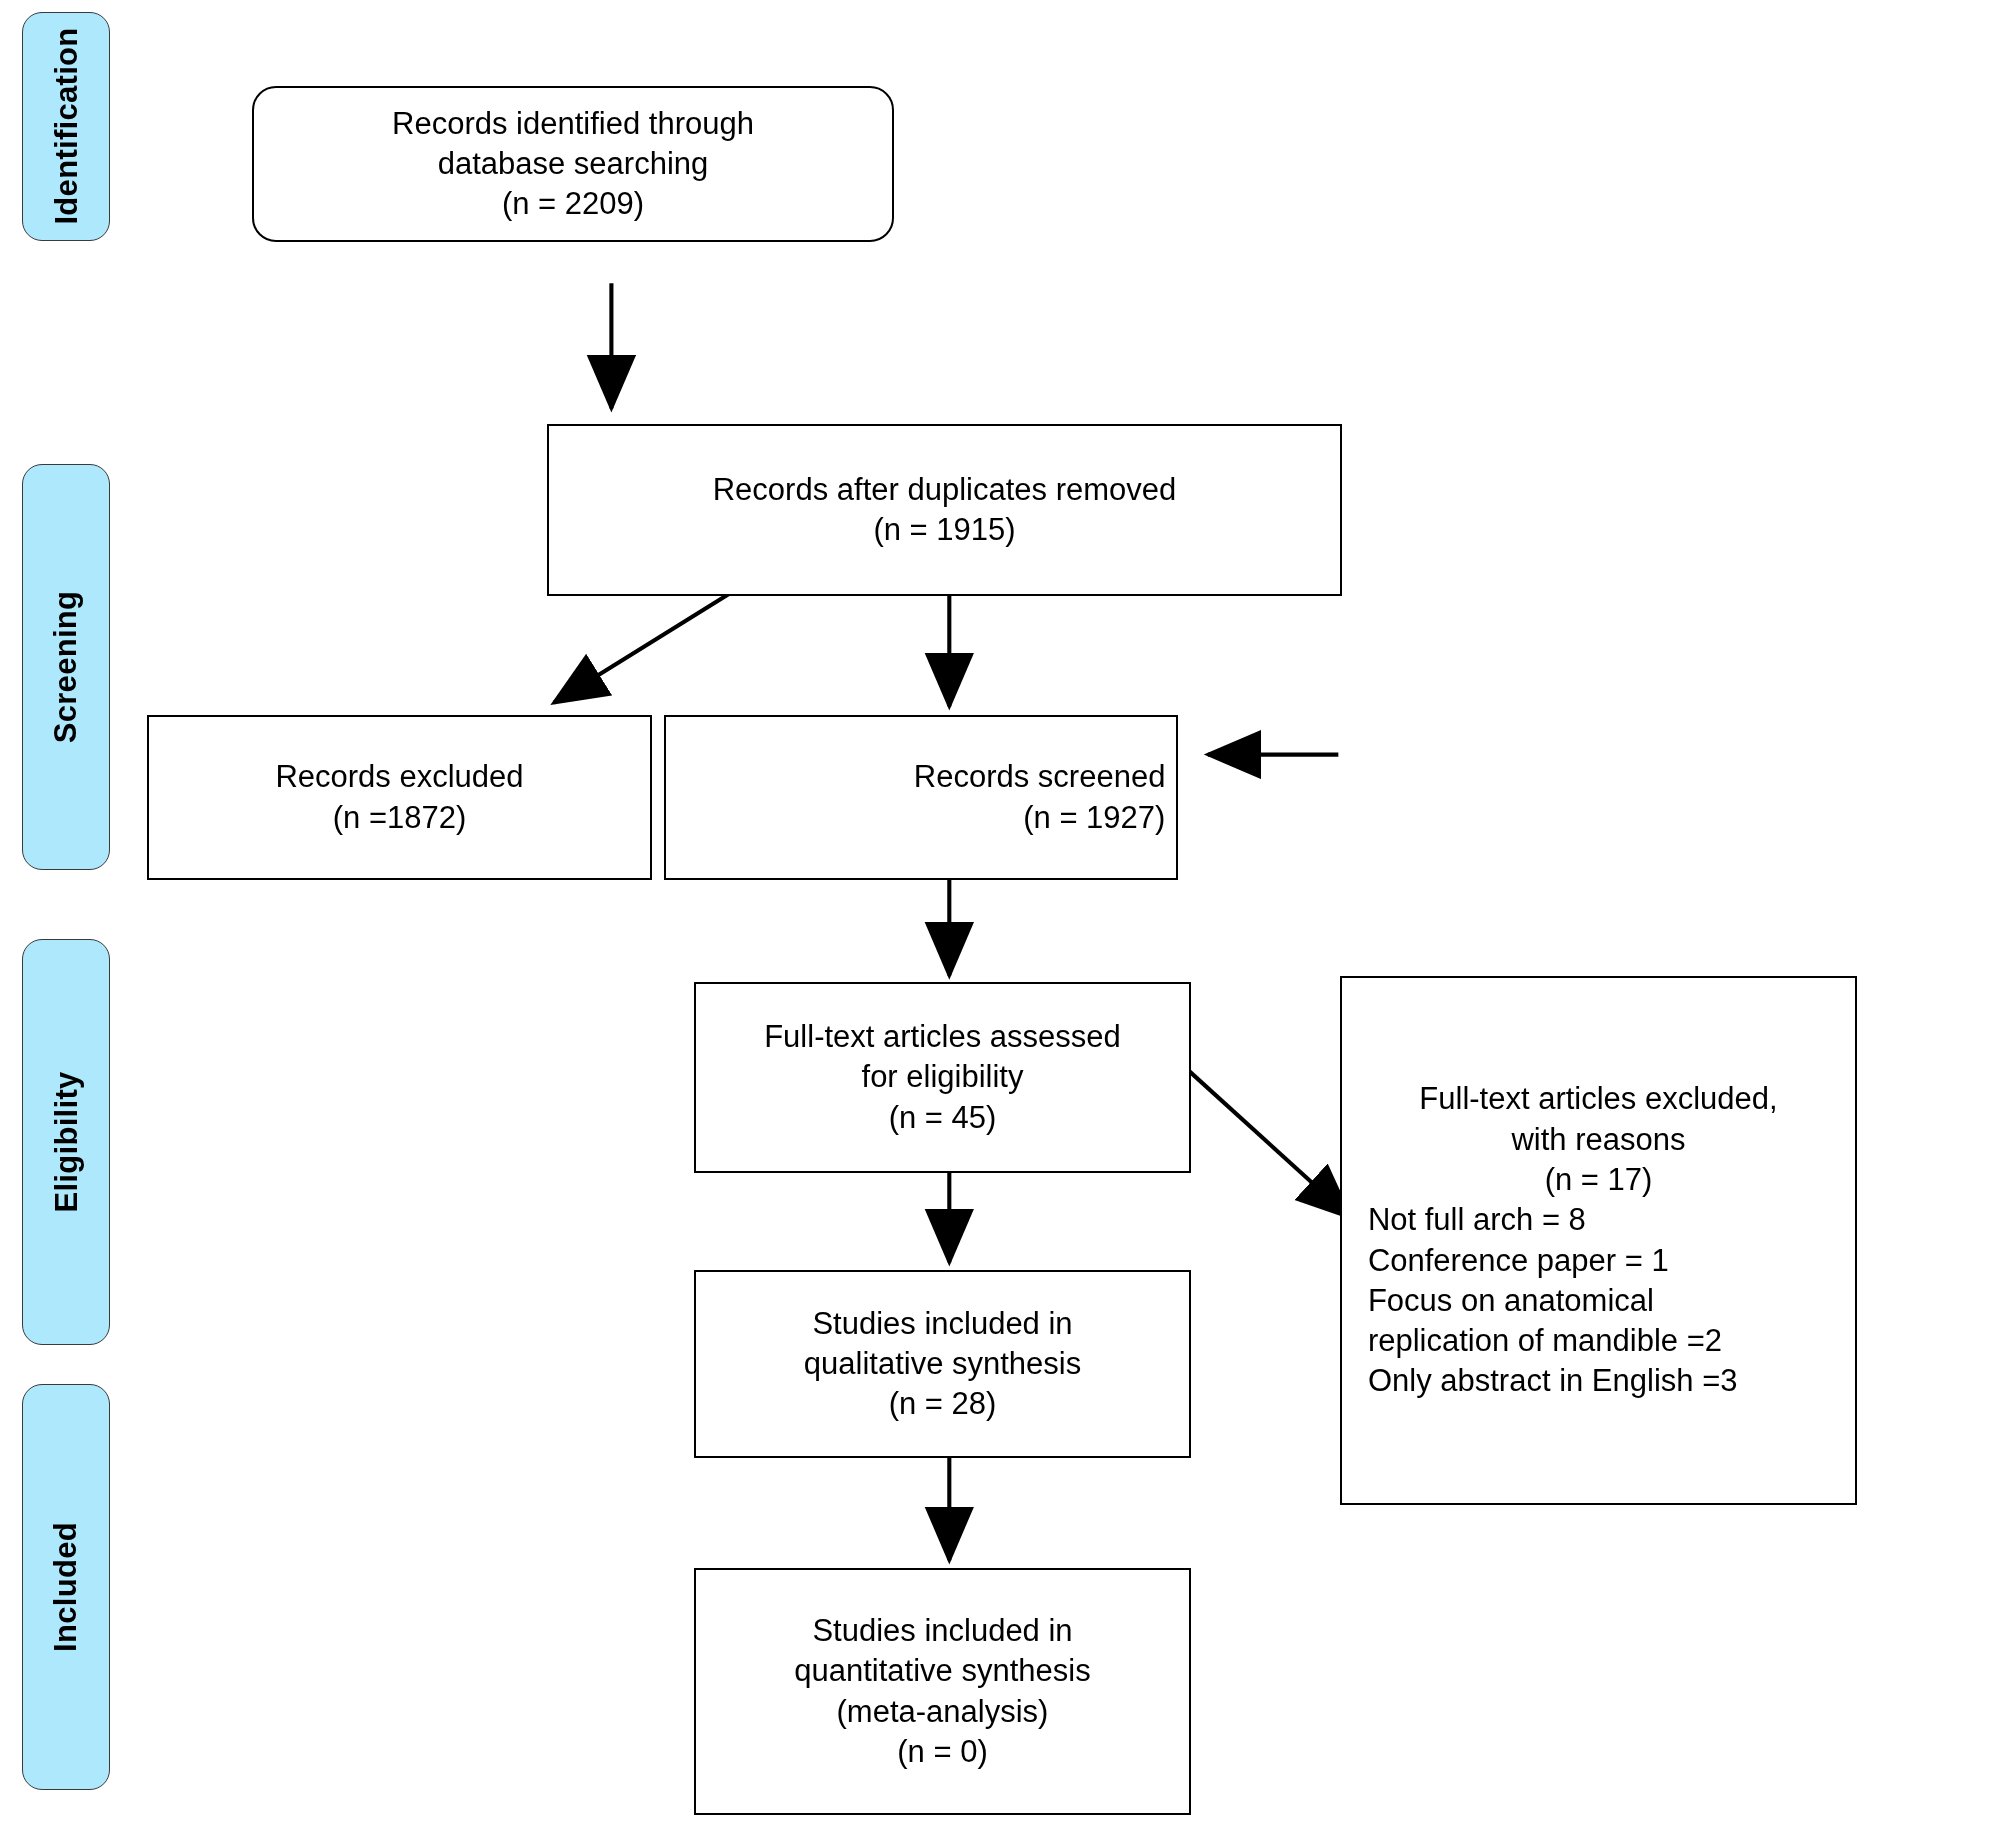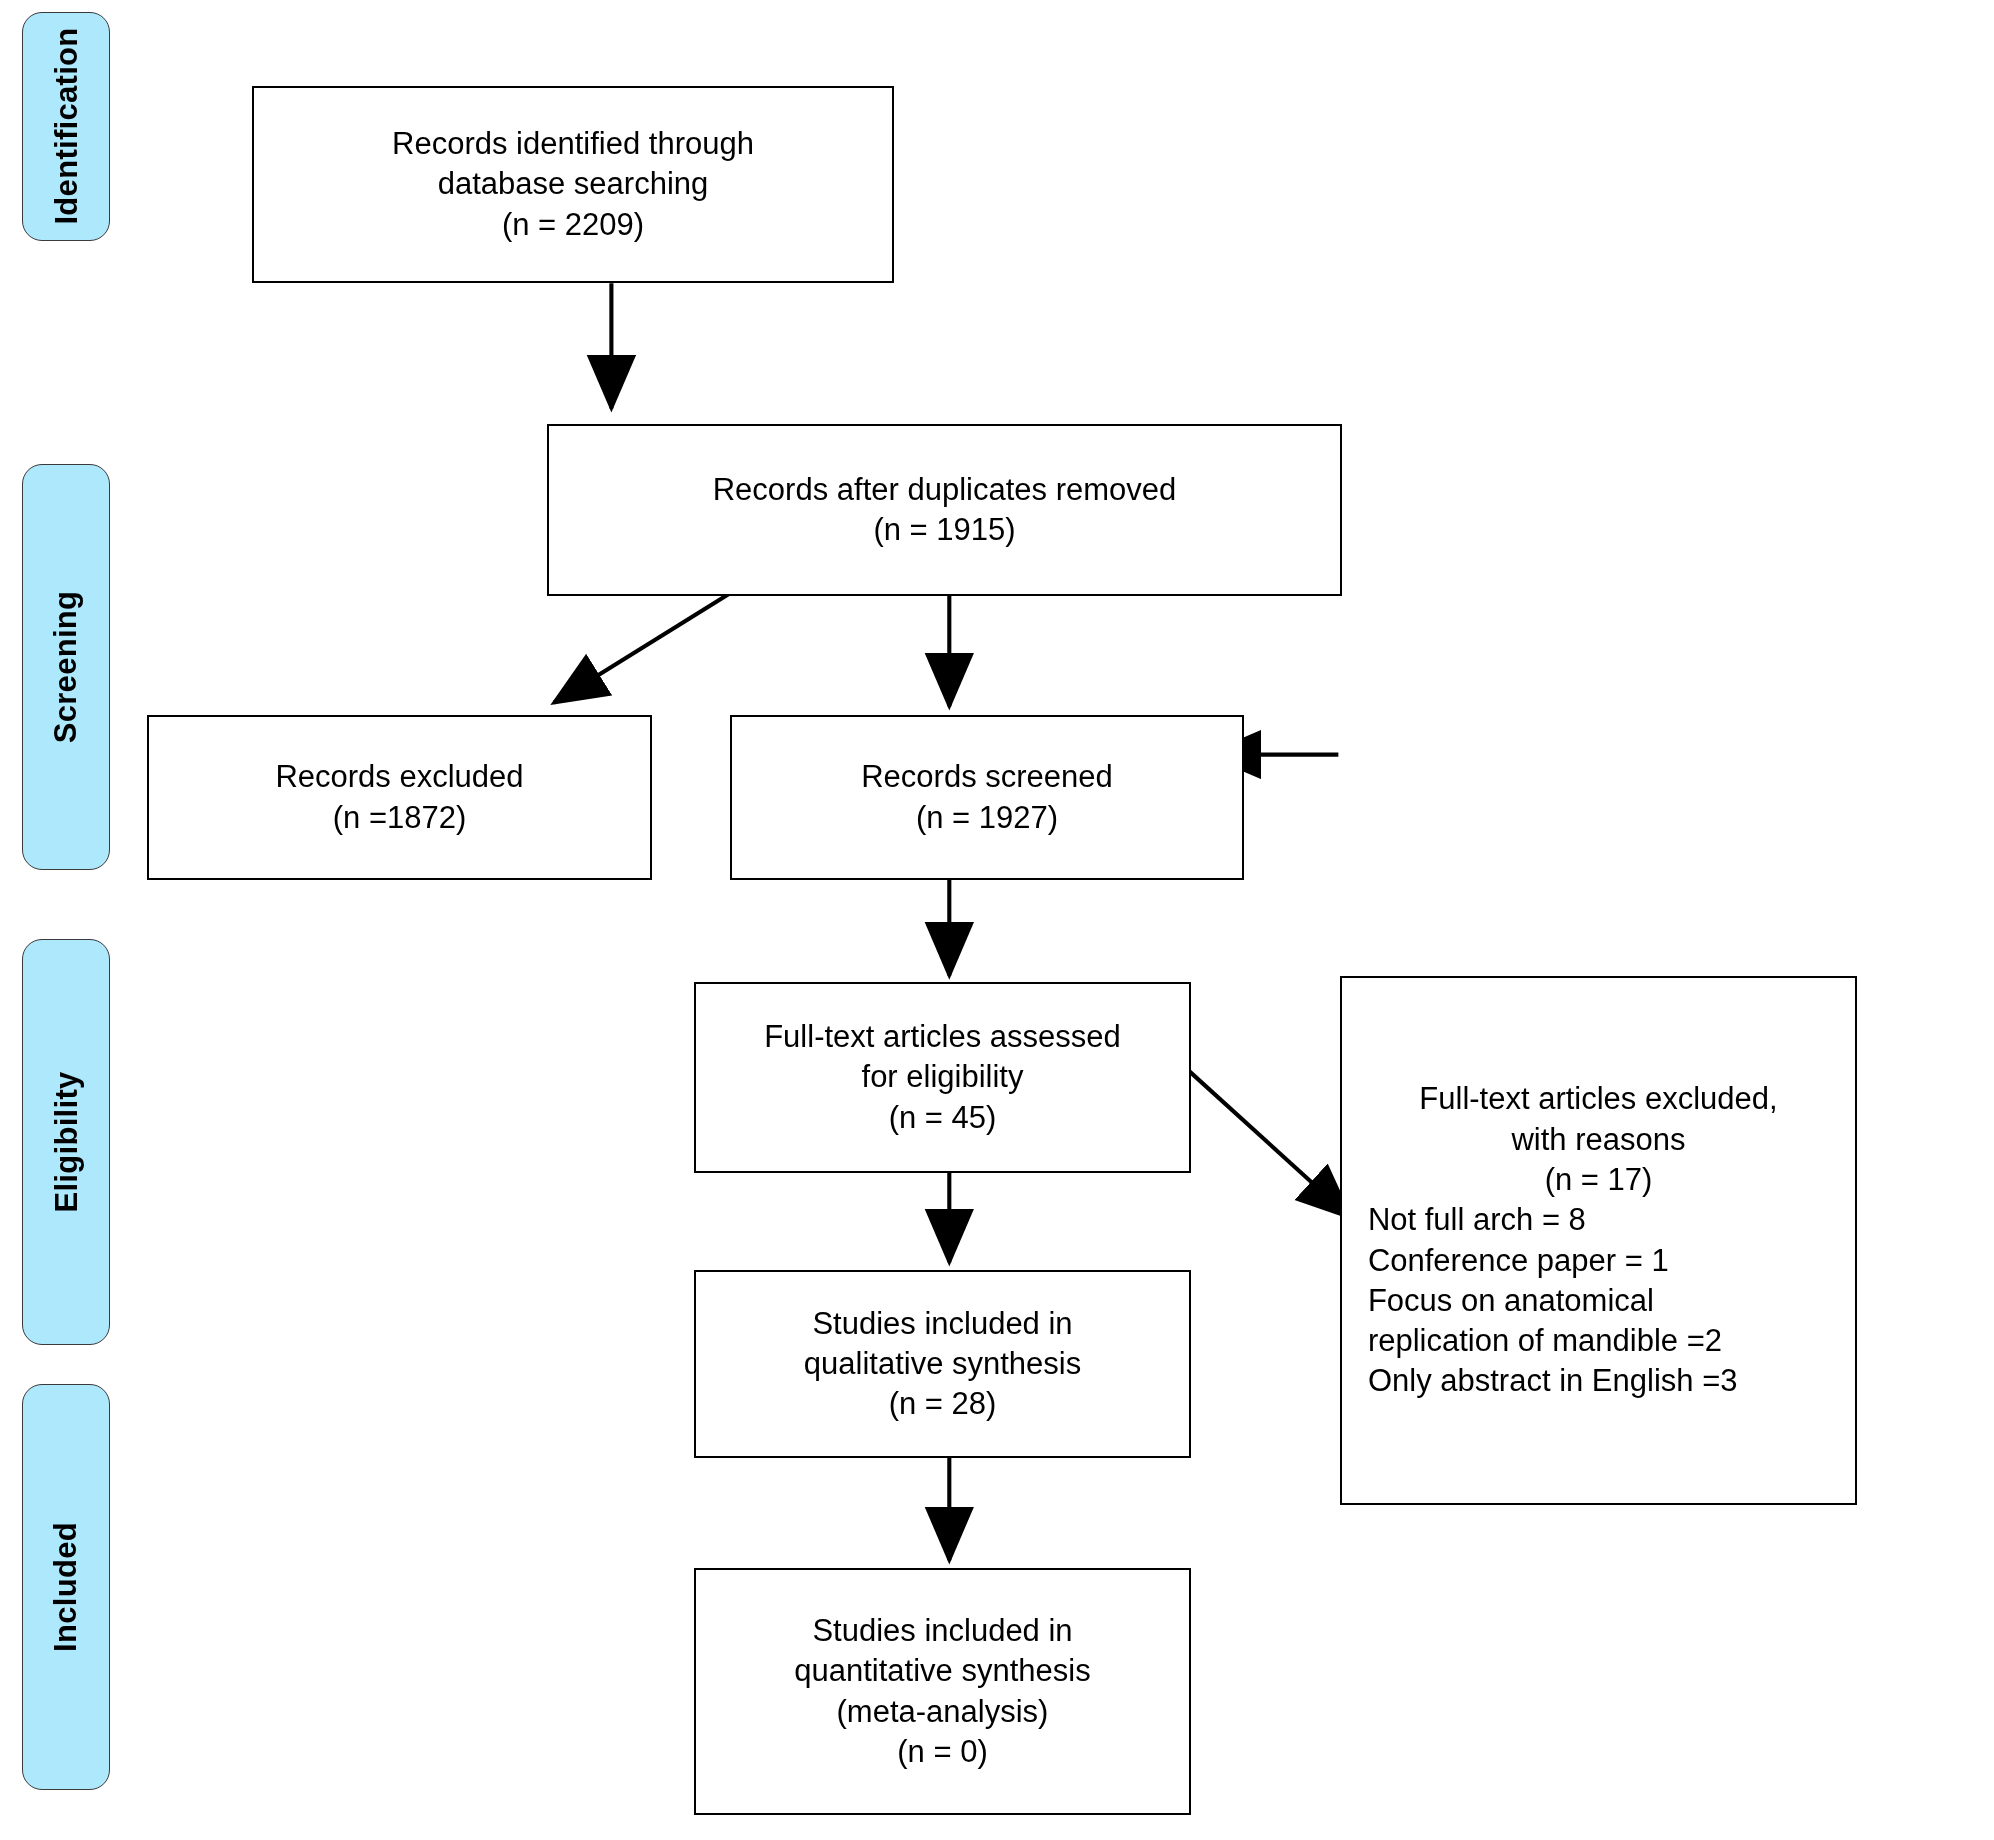--- a/index.html
+++ b/index.html
@@ -117,37 +117,37 @@
   </div>
 
   <div class="stage-pill" style="left:22.3px; top:939px; width:88px; height:406px;">
     <span class="pill-label">Eligibility</span>
   </div>
 
   <div class="stage-pill" style="left:22.3px; top:1384px; width:88px; height:406px;">
     <span class="pill-label">Included</span>
   </div>
 
-  <div class="flow-box" style="left:252px; top:86px; width:642px; height:197px;">
+  <div class="flow-box" style="left:252px; top:86px; width:642px; height:156px;border-radius:24px;">
     <div class="line">Records identified through</div>
     <div class="line">database searching</div>
     <div class="line">(n = 2209)</div>
   </div>
 
   <div class="flow-box" style="left:547px; top:416px; width:795px; height:172px;margin-top:8px;">
     <div class="line">Records after duplicates removed</div>
     <div class="line">(n = 1915)</div>
   </div>
 
   <div class="flow-box" style="left:147px; top:715px; width:505px; height:165px;">
     <div class="line">Records excluded</div>
     <div class="line">(n =1872)</div>
   </div>
 
-  <div class="flow-box" style="left:730px; top:715px; width:514px; height:165px;">
+  <div class="flow-box" style="left:664px; top:715px; width:514px; height:165px;align-items:flex-end;">
     <div class="line">Records screened</div>
     <div class="line">(n = 1927)</div>
   </div>
 
 
   <div class="flow-box" style="left:694px; top:982px; width:497px; height:191px;">
     <div class="line">Full-text articles assessed</div>
     <div class="line">for eligibility</div>
     <div class="line">(n = 45)</div>
   </div>

